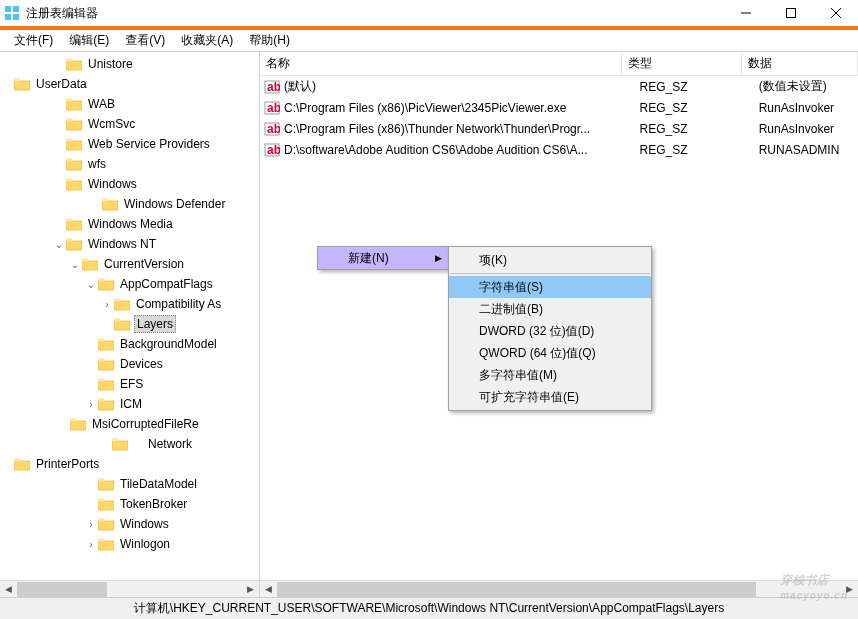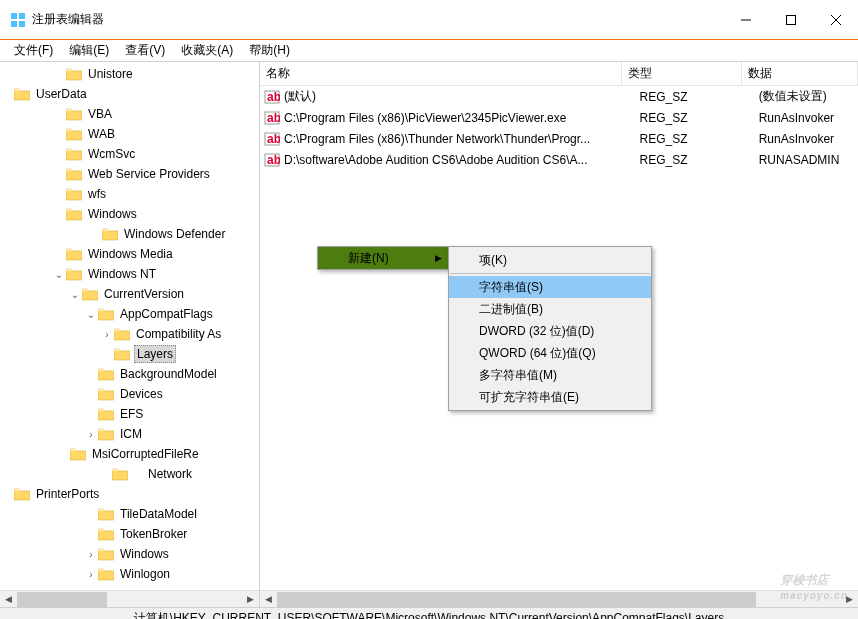--- a/index.html
+++ b/index.html
@@ -1,17 +1,17 @@
 <!DOCTYPE html>
 <html><head>
 <meta charset="utf-8">
 <style>
 * { margin:0; padding:0; box-sizing:border-box; font-family:"Microsoft YaHei","Segoe UI",sans-serif; font-size:12px; }
 body { background:#fff; width:858px; height:619px; overflow:hidden; position:relative; }
-.titlebar { height:40px; display:flex; align-items:center; padding-left:10px; background:#fff; border-bottom:1px solid #f97316; }
+.titlebar { height:30px; display:flex; align-items:center; padding-left:4px; background:#fff; border-bottom:4px solid #f97316; }
 .titlebar-icon { width:16px; height:16px; margin-right:6px; }
 .title-text { flex:1; }
 .win-controls { display:flex; }
 .win-btn { width:45px; height:30px; display:flex; align-items:center; justify-content:center; }
 .menubar { height:22px; display:flex; align-items:center; padding:0 6px; border-bottom:1px solid #d0d0d0; }
 .menubar span { padding:2px 8px; }
 .content { display:flex; height:545px; }
 .tree-pane { width:260px; border-right:1px solid #d0d0d0; overflow:hidden; position:relative; }
 .tree-scroll { overflow:auto; height:530px; padding-top:2px; }
 .tree-row { display:flex; align-items:center; height:20px; white-space:nowrap; }
@@ -28,21 +28,21 @@
 .list-header .col { padding:4px 6px; border-right:1px solid #e5e5e5; }
 .list-row { display:flex; height:21px; align-items:center; padding-left:4px; }
 .val-icon { width:16px; height:16px; margin-right:4px; flex-shrink:0; }
 .name-cell { width:358px; overflow:hidden; text-overflow:ellipsis; white-space:nowrap; }
 .type-cell { width:120px; }
 .data-cell { width:100px; }
 .context-menu { position:absolute; background:#f0f0f0; border:1px solid #a0a0a0; box-shadow:2px 2px 4px rgba(0,0,0,.3); z-index:100; }
 .context-menu.primary { left:317px; top:246px; width:132px; }
 .context-menu.sub { left:448px; top:246px; width:204px; padding:2px 0; }
 .cm-item { height:22px; display:flex; align-items:center; padding:0 22px 0 30px; position:relative; }
-.cm-item.hl { background:#4d7c0f; }
+.cm-item.hl { background:#c4b5fd; }
 .cm-item.subhl { background:#90c8f6; }
 .cm-arrow { position:absolute; right:6px; font-size:9px; }
 .statusbar { height:22px; border-top:1px solid #d0d0d0; display:flex; align-items:center; padding:0 4px; background:#f0f0f0;justify-content:center; }
 .watermark { position:absolute; right:10px; bottom:18px; opacity:.35; font-size:22px; font-weight:bold; color:#888; pointer-events:none; font-style:italic; }
 .watermark .sub { font-size:10px; display:block; text-align:right; letter-spacing:1px; }
 </style>
 </head>
 <body>
 
 <div class="titlebar">
@@ -99,28 +99,20 @@
             <path d="M0 2 L5 2 L7 4 L0 4 Z" fill="#ffe9a8"></path>
           </svg>
           <span class="tree-label">UserData</span>
         </div>
         <div class="tree-row" style="padding-left: 52px;">
           <span class="twisty"></span>
           <svg class="folder-icon" viewBox="0 0 16 14">
             <path d="M0 2 L5 2 L7 4 L16 4 L16 13 L0 13 Z" fill="#ffd868" stroke="#d4a322" stroke-width="0.5"></path>
             <path d="M0 2 L5 2 L7 4 L0 4 Z" fill="#ffe9a8"></path>
           </svg>
-          <span class="tree-label">VBA</span>
-        </div>
-        <div class="tree-row" style="padding-left: 52px;">
-          <span class="twisty"></span>
-          <svg class="folder-icon" viewBox="0 0 16 14">
-            <path d="M0 2 L5 2 L7 4 L16 4 L16 13 L0 13 Z" fill="#ffd868" stroke="#d4a322" stroke-width="0.5"></path>
-            <path d="M0 2 L5 2 L7 4 L0 4 Z" fill="#ffe9a8"></path>
-          </svg>
           <span class="tree-label">WAB</span>
         </div>
         <div class="tree-row" style="padding-left: 52px;">
           <span class="twisty"></span>
           <svg class="folder-icon" viewBox="0 0 16 14">
             <path d="M0 2 L5 2 L7 4 L16 4 L16 13 L0 13 Z" fill="#ffd868" stroke="#d4a322" stroke-width="0.5"></path>
             <path d="M0 2 L5 2 L7 4 L0 4 Z" fill="#ffe9a8"></path>
           </svg>
           <span class="tree-label">WcmSvc</span>
         </div>

